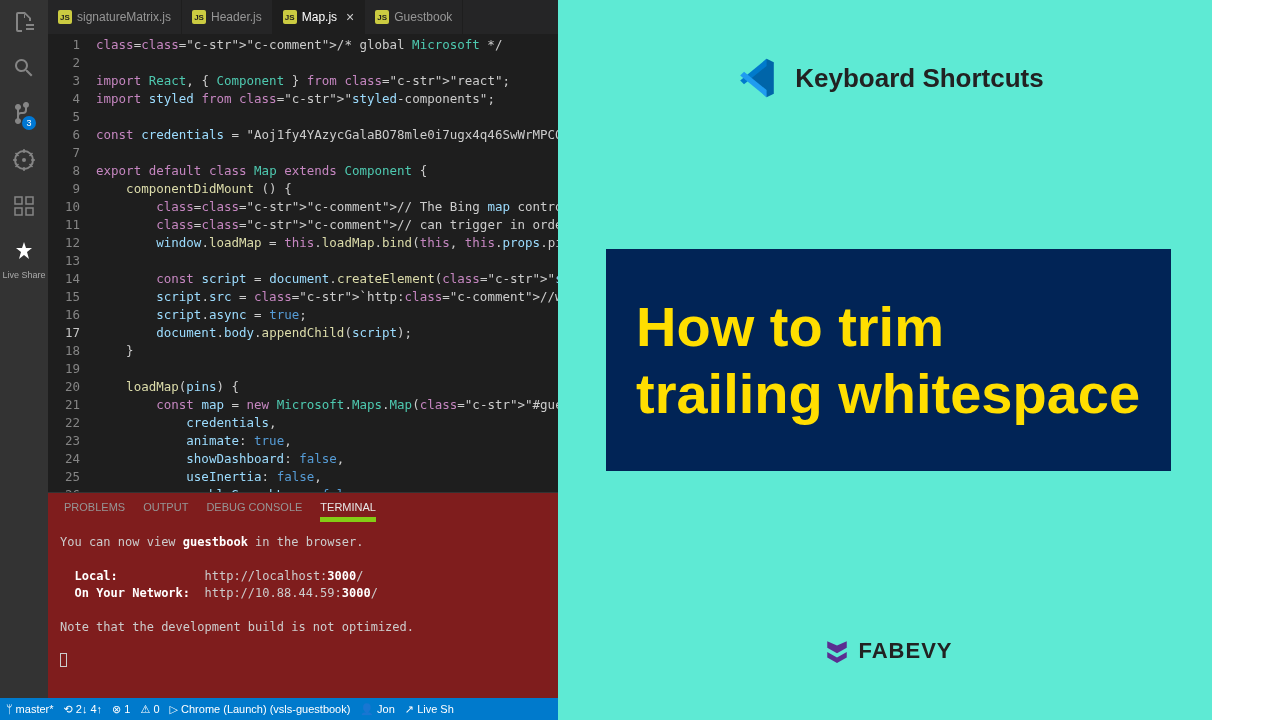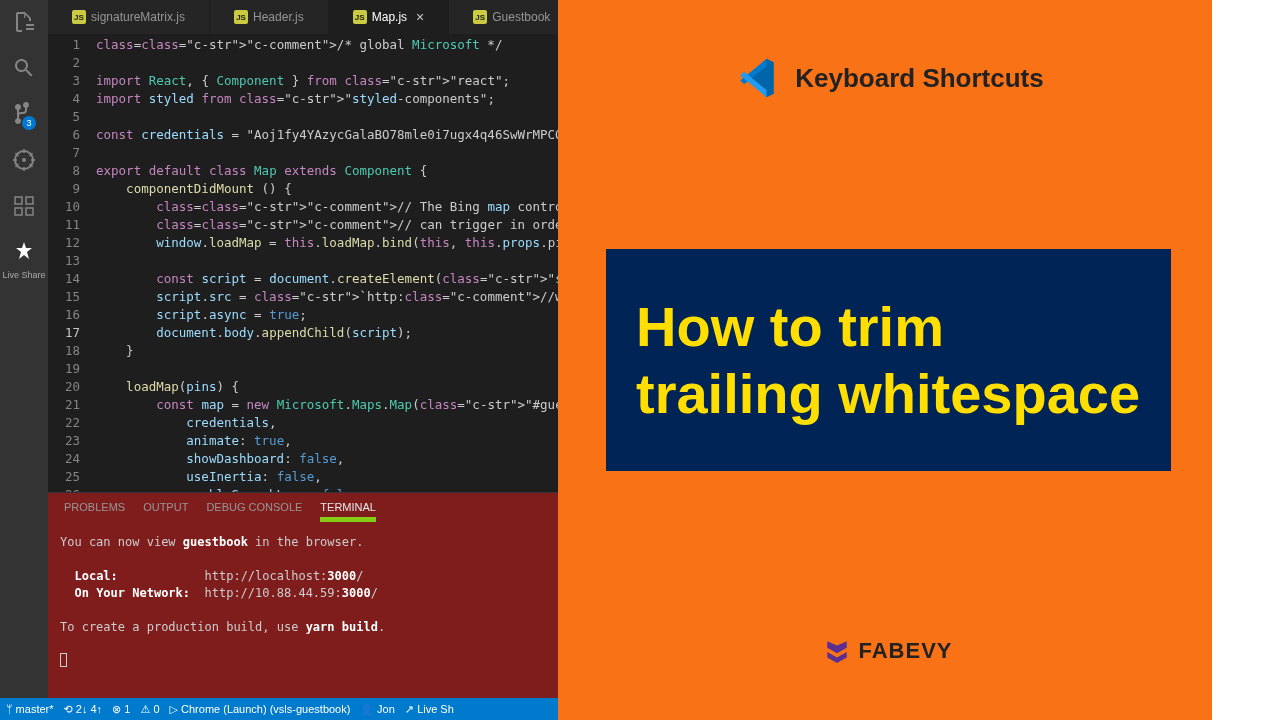--- a/index.html
+++ b/index.html
@@ -1,30 +1,30 @@
 <!DOCTYPE html>
 <html><head>
 <meta charset="utf-8">
 <style>
 * { margin: 0; padding: 0; box-sizing: border-box; }
 body { width: 1280px; height: 720px; display: flex; font-family: "Segoe UI", Arial, sans-serif; overflow: hidden; }
 .vscode { width: 558px; height: 720px; background: #1e1e1e; display: flex; flex-direction: column; color: #ccc; font-size: 12px; }
-.promo { width: 654px; height: 720px; background: #f97316; display: flex; flex-direction: column; align-items: center; justify-content: center; position: relative; padding-left: 7px; }
+.promo { width: 654px; height: 720px; background: #5eead4; display: flex; flex-direction: column; align-items: center; justify-content: center; position: relative; padding-left: 7px; }
 
 .vscode-body { display: flex; flex: 1; overflow: hidden; }
 .activitybar { width: 48px; background: #333; display: flex; flex-direction: column; align-items: center; padding-top: 8px; gap: 18px; position: relative; }
 .activity-icon { width: 28px; height: 28px; color: #858585; display: flex; align-items: center; justify-content: center; cursor: pointer; position: relative; }
 .activity-icon svg { width: 24px; height: 24px; fill: #858585; }
 .activity-icon.active svg { fill: #fff; }
 .badge { position: absolute; bottom: -2px; left: 12px; background: #0078d4; color: #fff; border-radius: 50%; width: 14px; height: 14px; font-size: 9px; display: flex; align-items: center; justify-content: center; }
 .liveshare-tip { font-size: 9px; color: #aaa; margin-top: -14px; }
 
 .main-area { flex: 1; display: flex; flex-direction: column; overflow: hidden; }
 .tabs { display: flex; background: #252526; height: 34px; }
-.tab { display: flex; align-items: center; padding: 0 24px; color: #969696; font-size: 12px; border-right: 1px solid #1e1e1e; cursor: pointer; gap: 5px; }
+.tab { display: flex; align-items: center; padding: 0 10px; color: #969696; font-size: 12px; border-right: 1px solid #1e1e1e; cursor: pointer; gap: 5px; }
 .tab.active { background: #1e1e1e; color: #fff; }
 .tab-icon { width: 14px; height: 14px; background: #cbcb41; border-radius: 2px; font-size: 8px; color: #1e1e1e; display: flex; align-items: center; justify-content: center; font-weight: bold; }
 .tab-close { color: #ccc; font-size: 14px; margin-left: 4px; }
 
 .editor { flex: 1; display: flex; overflow: hidden; font-family: Consolas, monospace; font-size: 12.5px; line-height: 18px; }
 .gutter { width: 48px; text-align: right; color: #858585; padding-right: 16px; padding-top: 2px; }
 .gutter div { height: 18px; }
 .gutter .current { color: #c6c6c6; }
 .code { flex: 1; padding-top: 2px; white-space: pre; overflow: hidden; }
 .code .line { height: 18px; }
@@ -154,21 +154,21 @@
             <span class="panel-tab">OUTPUT</span>
             <span class="panel-tab">DEBUG CONSOLE</span>
             <span class="panel-tab active">TERMINAL</span>
           </div>
         <div class="terminal-content">
           <div><span>You can now view </span><span class="bold">guestbook</span><span> in the browser.</span></div>
           <div>&nbsp;</div>
           <div>&nbsp;&nbsp;<span class="bold">Local:</span>&nbsp;&nbsp;&nbsp;&nbsp;&nbsp;&nbsp;&nbsp;&nbsp;&nbsp;&nbsp;&nbsp;&nbsp;<span>http://localhost:</span><span class="bold">3000</span>/</div>
           <div>&nbsp;&nbsp;<span class="bold">On Your Network:</span>&nbsp;&nbsp;<span>http://10.88.44.59:</span><span class="bold">3000</span>/</div>
           <div>&nbsp;</div>
-          <div><span>To create a production build, use </span><span class="bold">yarn build</span><span>.</span></div>
+          <div>Note that the development build is not optimized.</div>
           <div>&nbsp;</div>
           <div><span class="cursor"></span></div>
         </div>
       </div>
     </div>
   </div>
 
   <div class="statusbar">
     <span class="status-item">ᛘ <span>master*</span></span>
     <span class="status-item">⟲ 2↓ 4↑</span>

